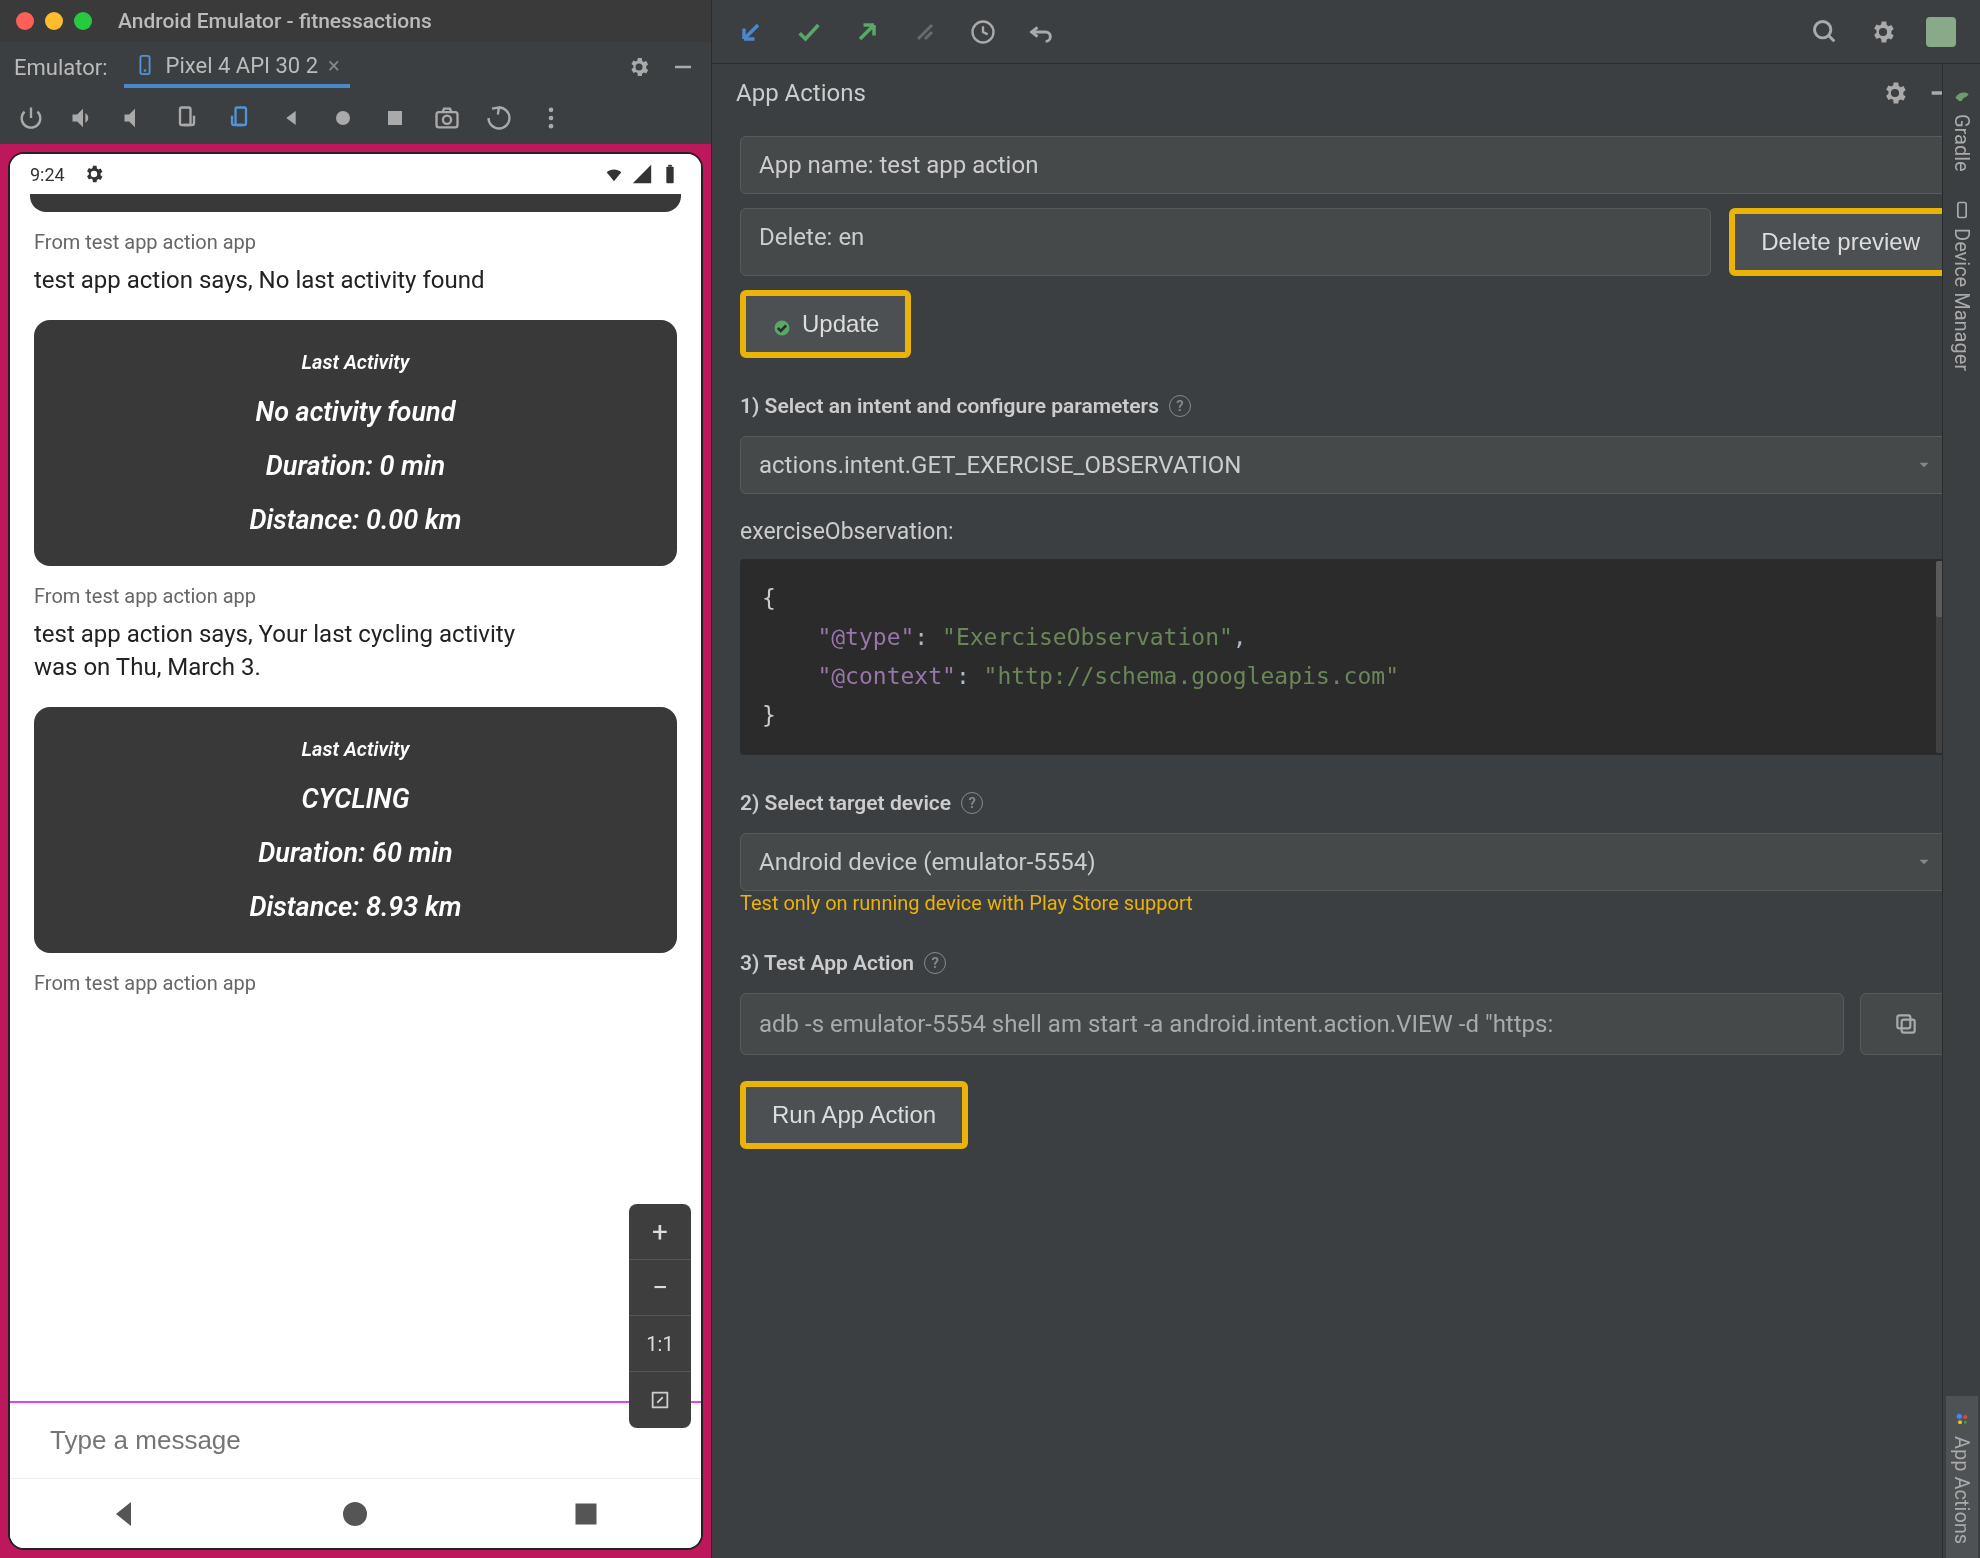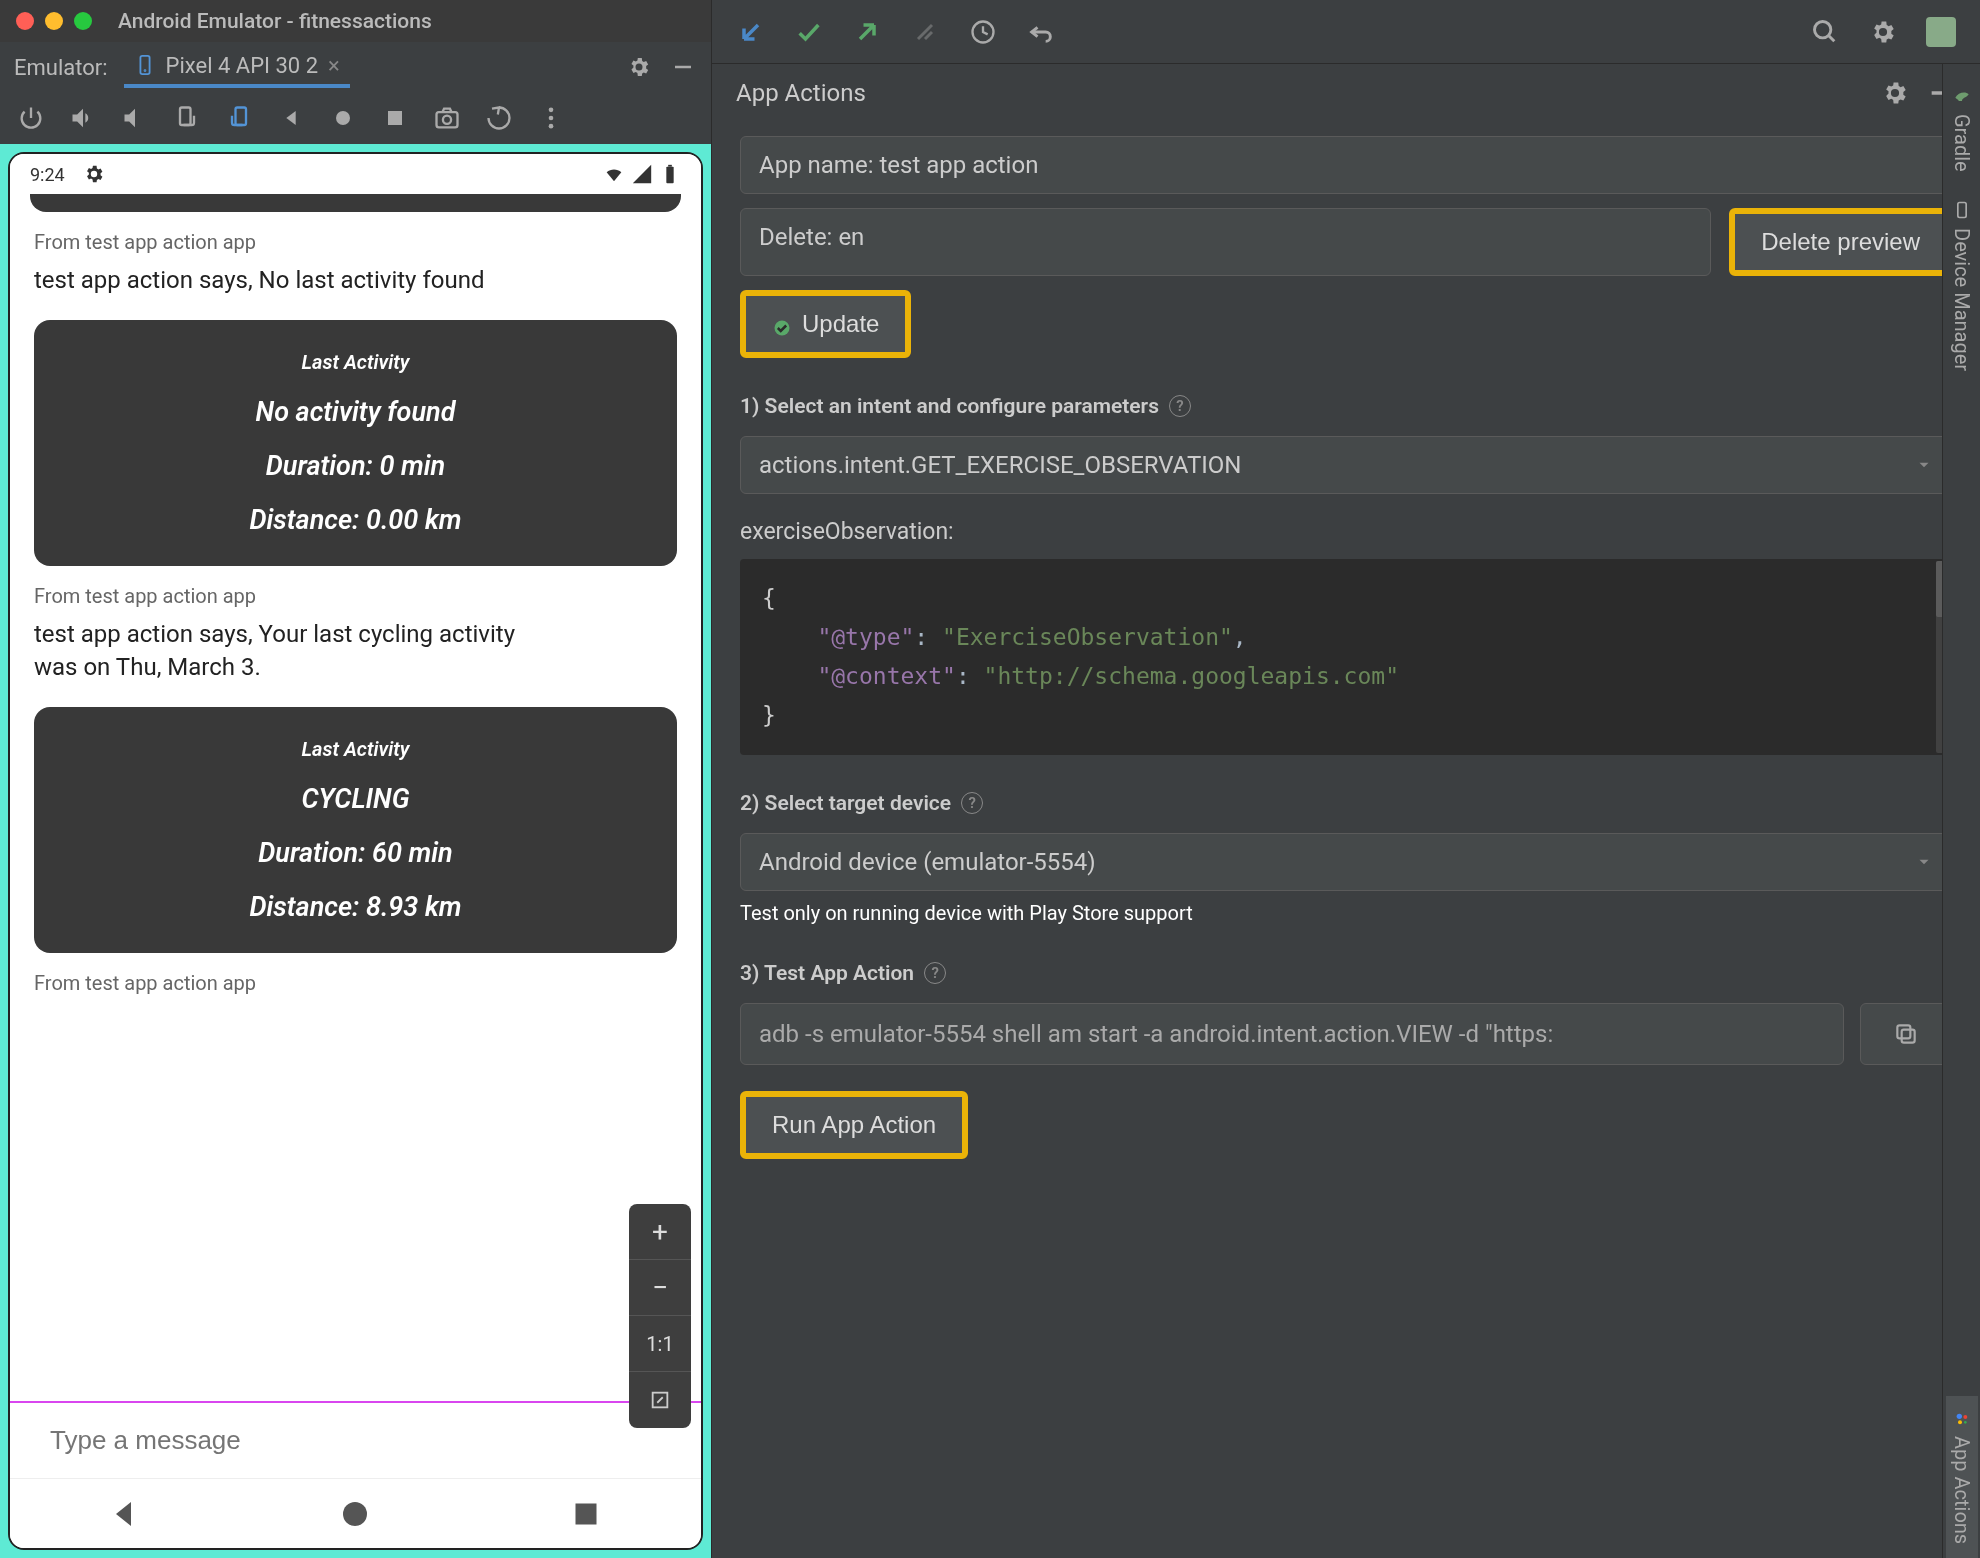--- a/index.html
+++ b/index.html
@@ -10,21 +10,21 @@
   width: 1980px;
   height: 1558px;
   overflow: hidden;
   display: flex;
   font-size: 21px;
 }
 
 
 .emulator-window {
   width: 712px;
-  background: #5eead4;
+  background: #be185d;
   border-right: 1px solid #2b2b2b;
   display: flex;
   flex-direction: column;
 }
 .emu-title-bar {
   height: 42px;
   background: #3a3a3a;
   display: flex;
   align-items: center;
   padding: 0 16px;
@@ -279,21 +279,21 @@
   white-space: pre;
   overflow-x: auto;
   position: relative;
 }
 .code-block .brace { color: #ccc; }
 .code-block .key { color: #9876aa; }
 .code-block .str { color: #6a8759; }
 .code-scroll-track { position:absolute; right:2px; top:2px; bottom:2px; width:14px; background:#414141; border-radius:2px; }
 .code-scroll-thumb { position:absolute; right:2px; top:2px; height:56px; width:14px; background:#5b5b5b; border-radius:2px; }
 
-.hint-text { font-size: 20px; color: #ffffff; margin-top: 10px; }
+.hint-text { font-size: 20px; color: #eab308; }
 
 .adb-row { display: flex; gap: 16px; margin-top: 18px; }
 .adb-field {
   flex: 1;
   background: #45494a;
   border: 1px solid #5a5a5a;
   border-radius: 6px;
   padding: 16px 18px;
   color: #aaa;
   font-size: 24px;

